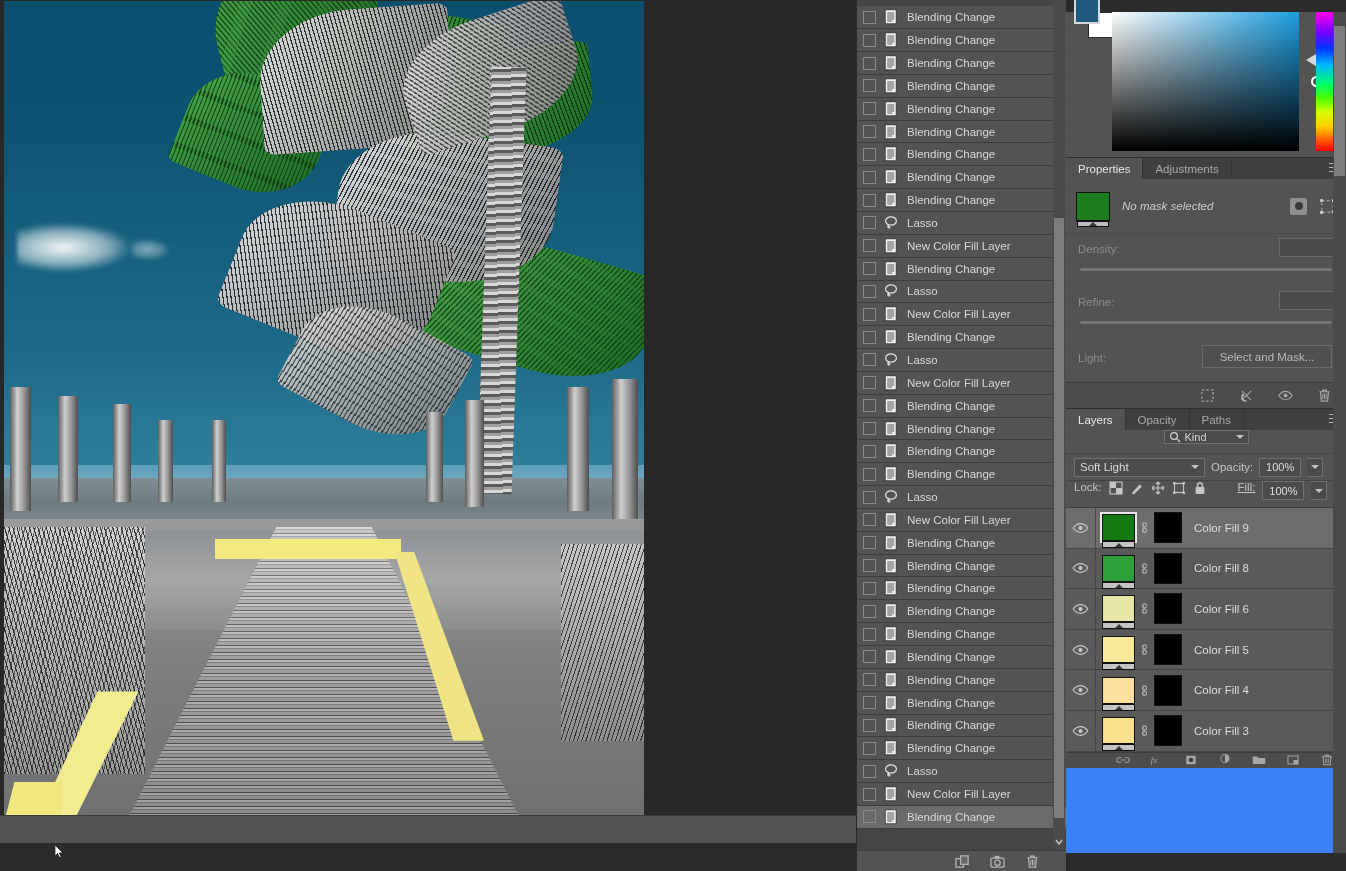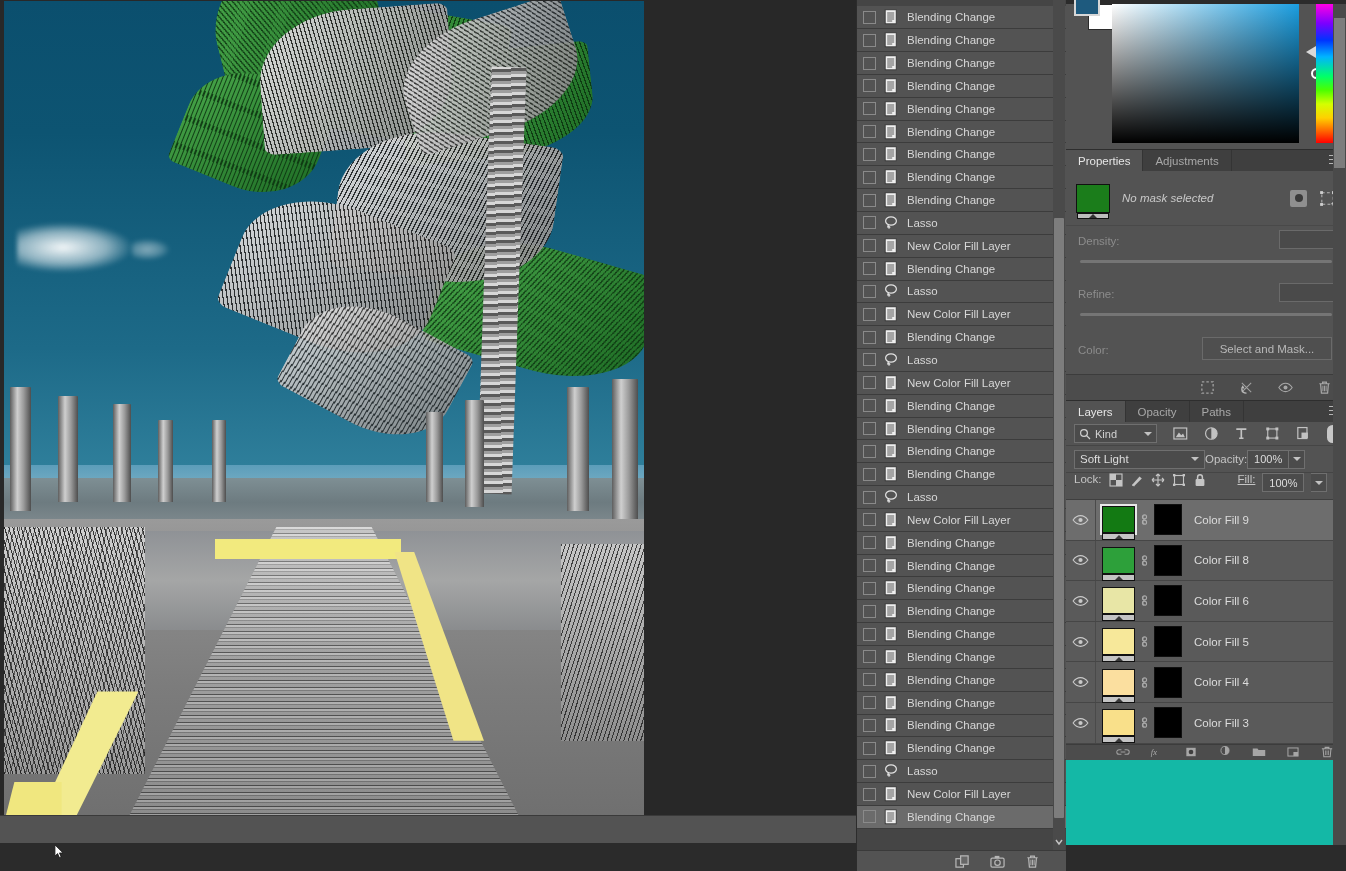--- a/index.html
+++ b/index.html
@@ -162,21 +162,21 @@
   }
   #history-down { bottom:22px; background:#4a4a4a; }
   #history-footer {
     position:absolute; left:0; right:0; bottom:0; height:21px;
     background:#535353; border-top:1px solid #3a3a3a;
     display:flex; align-items:center; justify-content:flex-end; gap:20px; padding-right:26px;
   }
   #history-footer .fbtn { width:15px; height:15px; opacity:.85; }
 
   
-  #right { position:absolute; left:1066px; top:4px; width:280px; height:841px; background:#14b8a6; }
+  #right { position:absolute; left:1066px; top:12px; width:280px; height:841px; background:#3b82f6; }
 
   
   #colorpanel { position:relative; height:145px; background:#535353; }
   #swatches { position:absolute; left:4px; top:-12px; width:46px; height:40px; }
   #sw-back { position:absolute; left:18px; top:12px; width:26px; height:26px; background:#fff; border:1px solid #2b2b2b; }
   #sw-front { position:absolute; left:4px; top:-2px; width:26px; height:26px; background:#1e5a7e; border:2px solid #d7d7d7; }
   #sv-square {
     position:absolute; left:46px; top:0; width:187px; height:139px;
     background:
       linear-gradient(0deg, #000 0%, rgba(0,0,0,0) 100%),
@@ -259,32 +259,33 @@
     height:26px; background:#4c4c4c; border-top:1px solid #3c3c3c;
     display:flex; align-items:center; justify-content:flex-end; gap:24px; padding-right:14px;
   }
   #prop-footer .pfi { width:15px; height:15px; opacity:.85; }
 
   
   #layers { background:#535353; }
   #layers-filter {
     height:24px; display:flex; align-items:center; padding:0 8px; gap:7px;
     border-bottom:1px solid #454545;
+    flex-direction:column;
   }
   #kind-select {
     width:85px; height:19px; background:#4b4b4b; border:1px solid #6f6f6f;
     display:flex; align-items:center; gap:4px; padding:0 4px; font-size:11px; color:#d2d2d2;
   }
   .caret { width:0;height:0;border-left:4px solid transparent;border-right:4px solid transparent;border-top:4px solid #c2c2c2; margin-left:auto; }
   .filt-ico { width:15px; height:15px; margin-left:9px; opacity:.9; }
   #filter-toggle {
     width:11px; height:18px; border-radius:6px; background:#c7c7c7; margin-left:10px;
   }
   #blend-row {
-    height:27px; display:flex; align-items:center; padding:0 8px; gap:0;
+    height:27px; display:flex; align-items:center; padding:0 8px; gap:6px;
     border-bottom:1px solid #454545;
   }
   #blend-select {
     width:131px; height:19px; background:#4b4b4b; border:1px solid #6f6f6f;
     display:flex; align-items:center; padding:0 5px; font-size:11.5px; color:#ddd;
   }
   .lbl-small { font-size:11.5px; color:#c4c4c4; }
   .num-field {
     height:19px; background:#4b4b4b; border:1px solid #6f6f6f;
     display:flex; align-items:center; justify-content:center; font-size:11px; color:#ddd; width:42px;
@@ -768,21 +769,21 @@
         <div class="pf-input"></div>
         <div class="pf-slider"></div>
       </div>
       <div class="prop-field-row">
         <div class="pf-label">Refine:</div>
         <div class="pf-input"></div>
         <div class="pf-slider"></div>
       </div>
 
       <div id="refine-row">
-        <div id="refine-label">Color:</div>
+        <div id="refine-label">Light:</div>
         <div id="refine-btn">Select and Mask...</div>
       </div>
 
       <div id="prop-footer">
         <svg class="pfi" viewBox="0 0 16 16">
           <rect x="2" y="2" width="12" height="12" fill="none" stroke="#b0b0b0" stroke-width="1.4" stroke-dasharray="2.6 2.2"></rect>
         </svg>
         <svg class="pfi" viewBox="0 0 16 16">
           <path d="M3 3l10 10M13 3L3 13" stroke="#b0b0b0" stroke-width="1.1"></path>
           <path d="M3 9c0 3 2 5 5 5" fill="none" stroke="#cfcfcf" stroke-width="1.5"></path>

